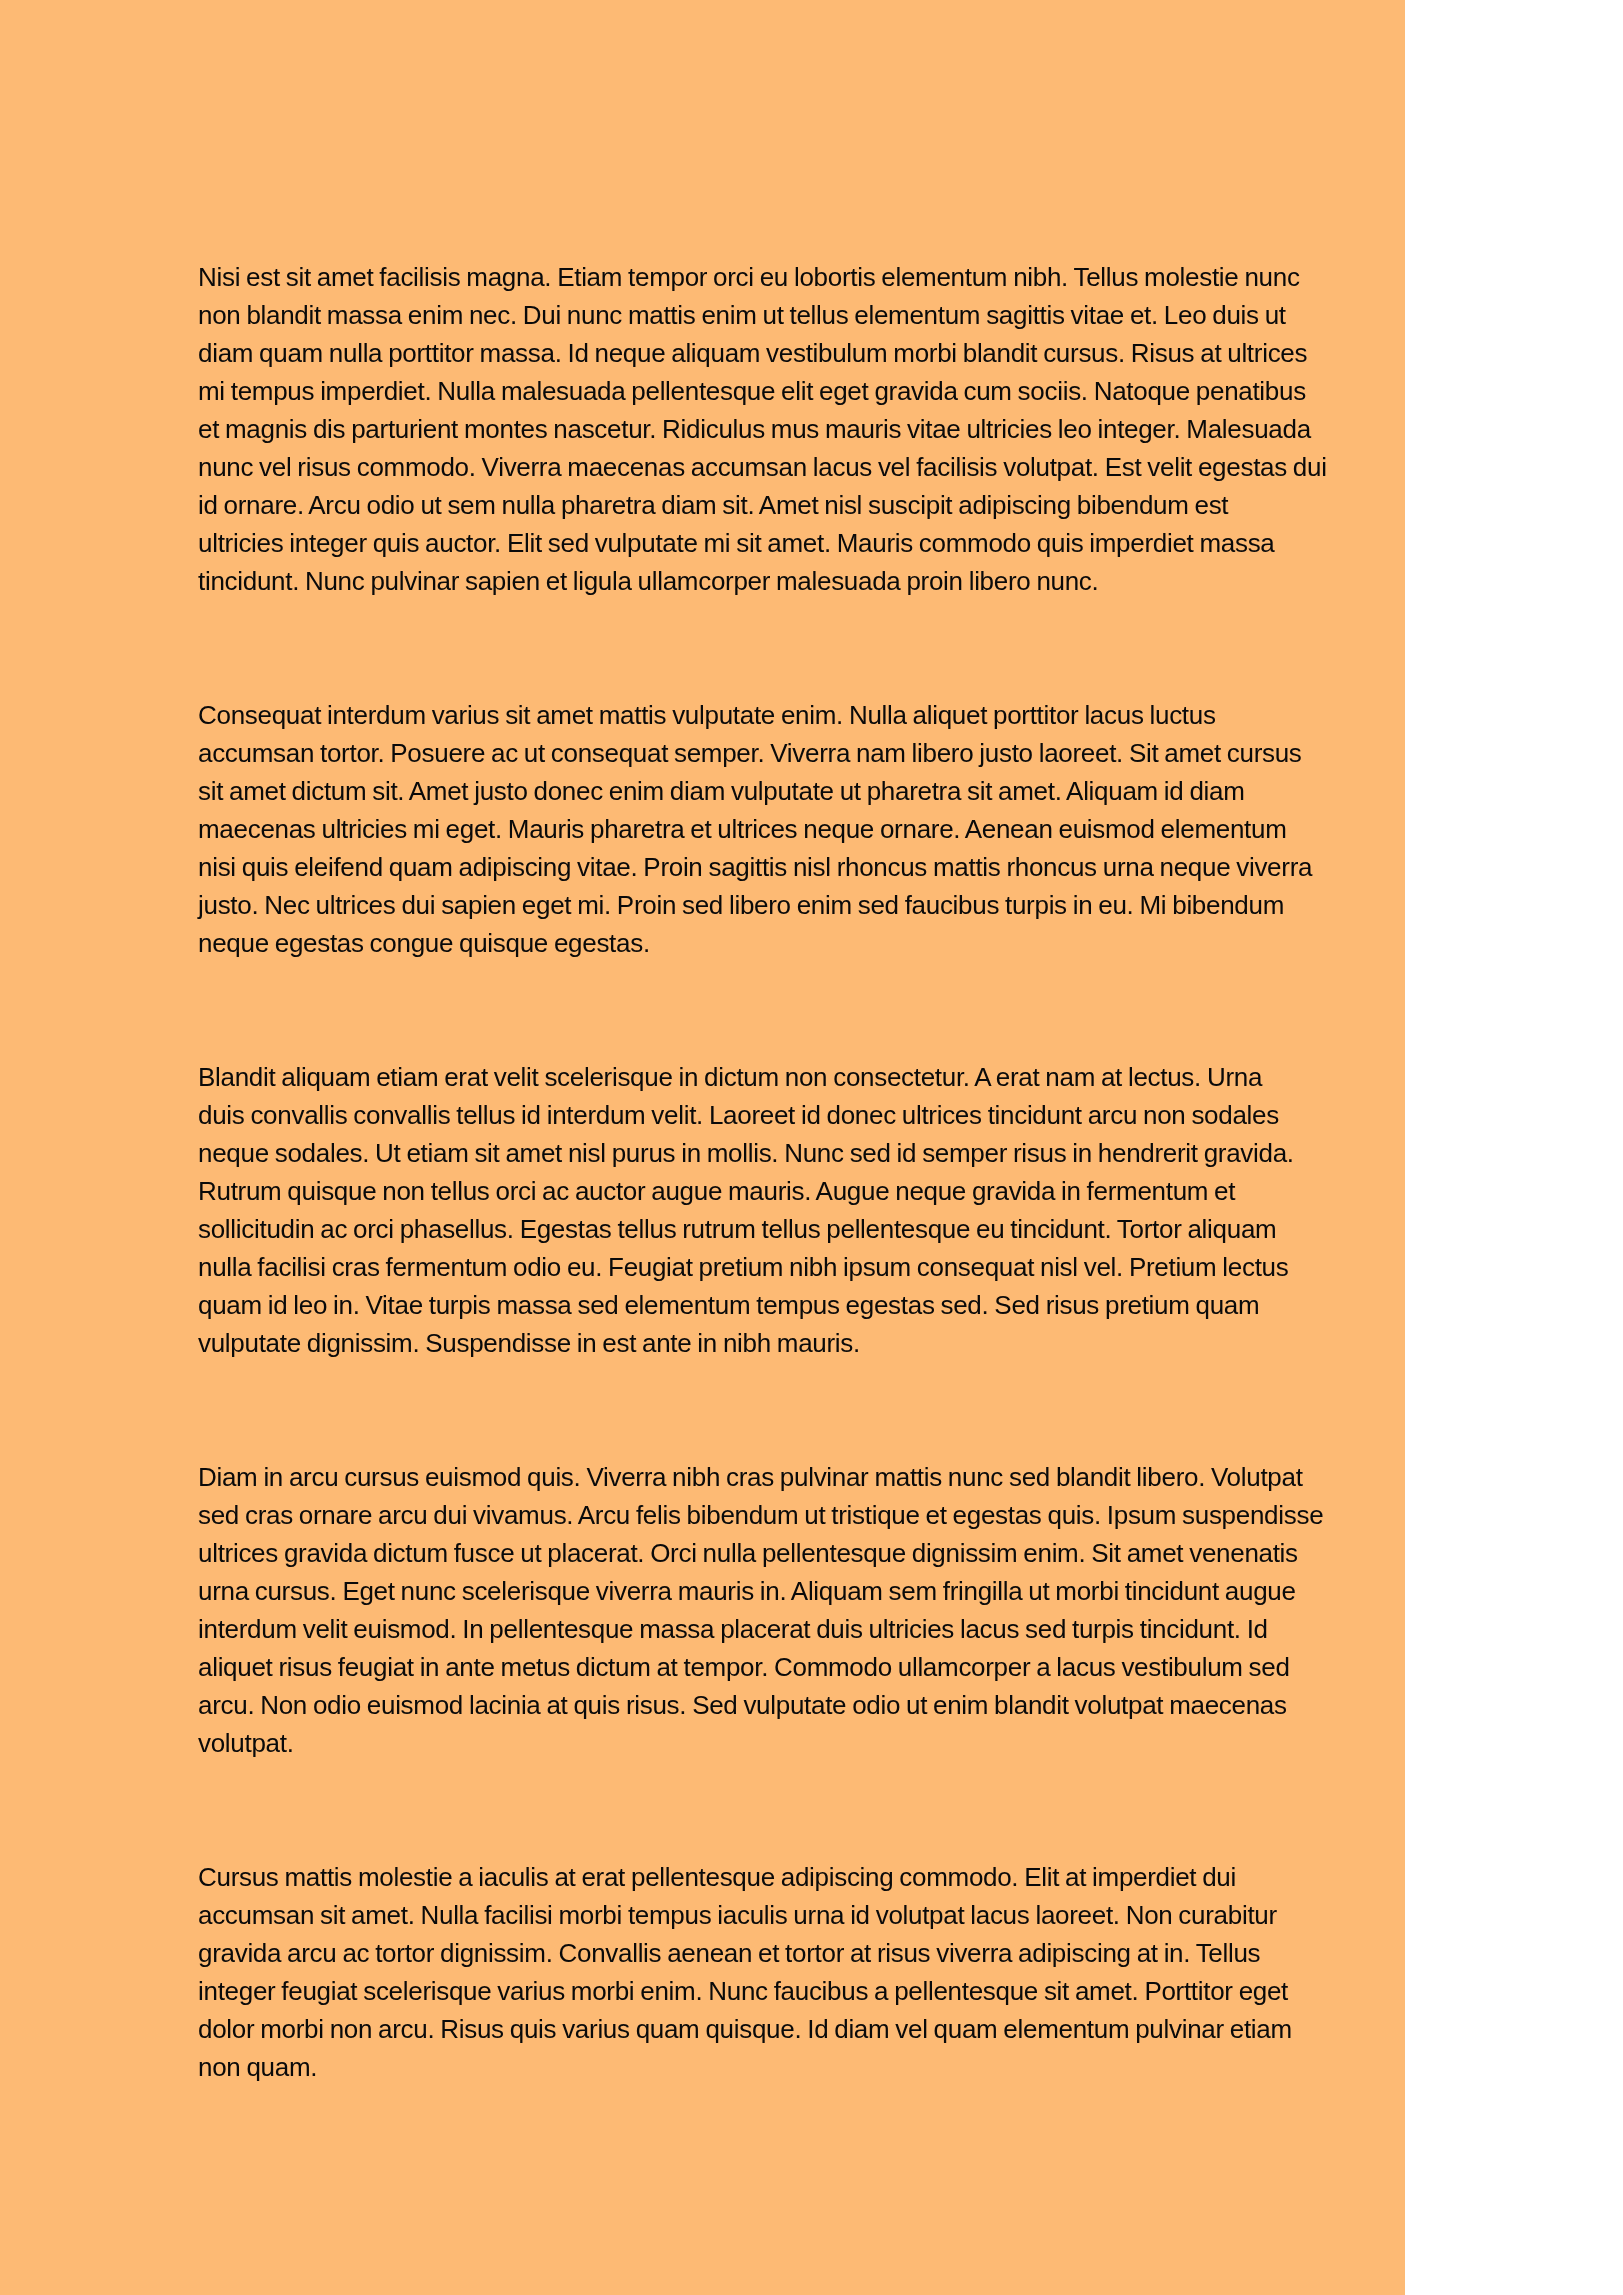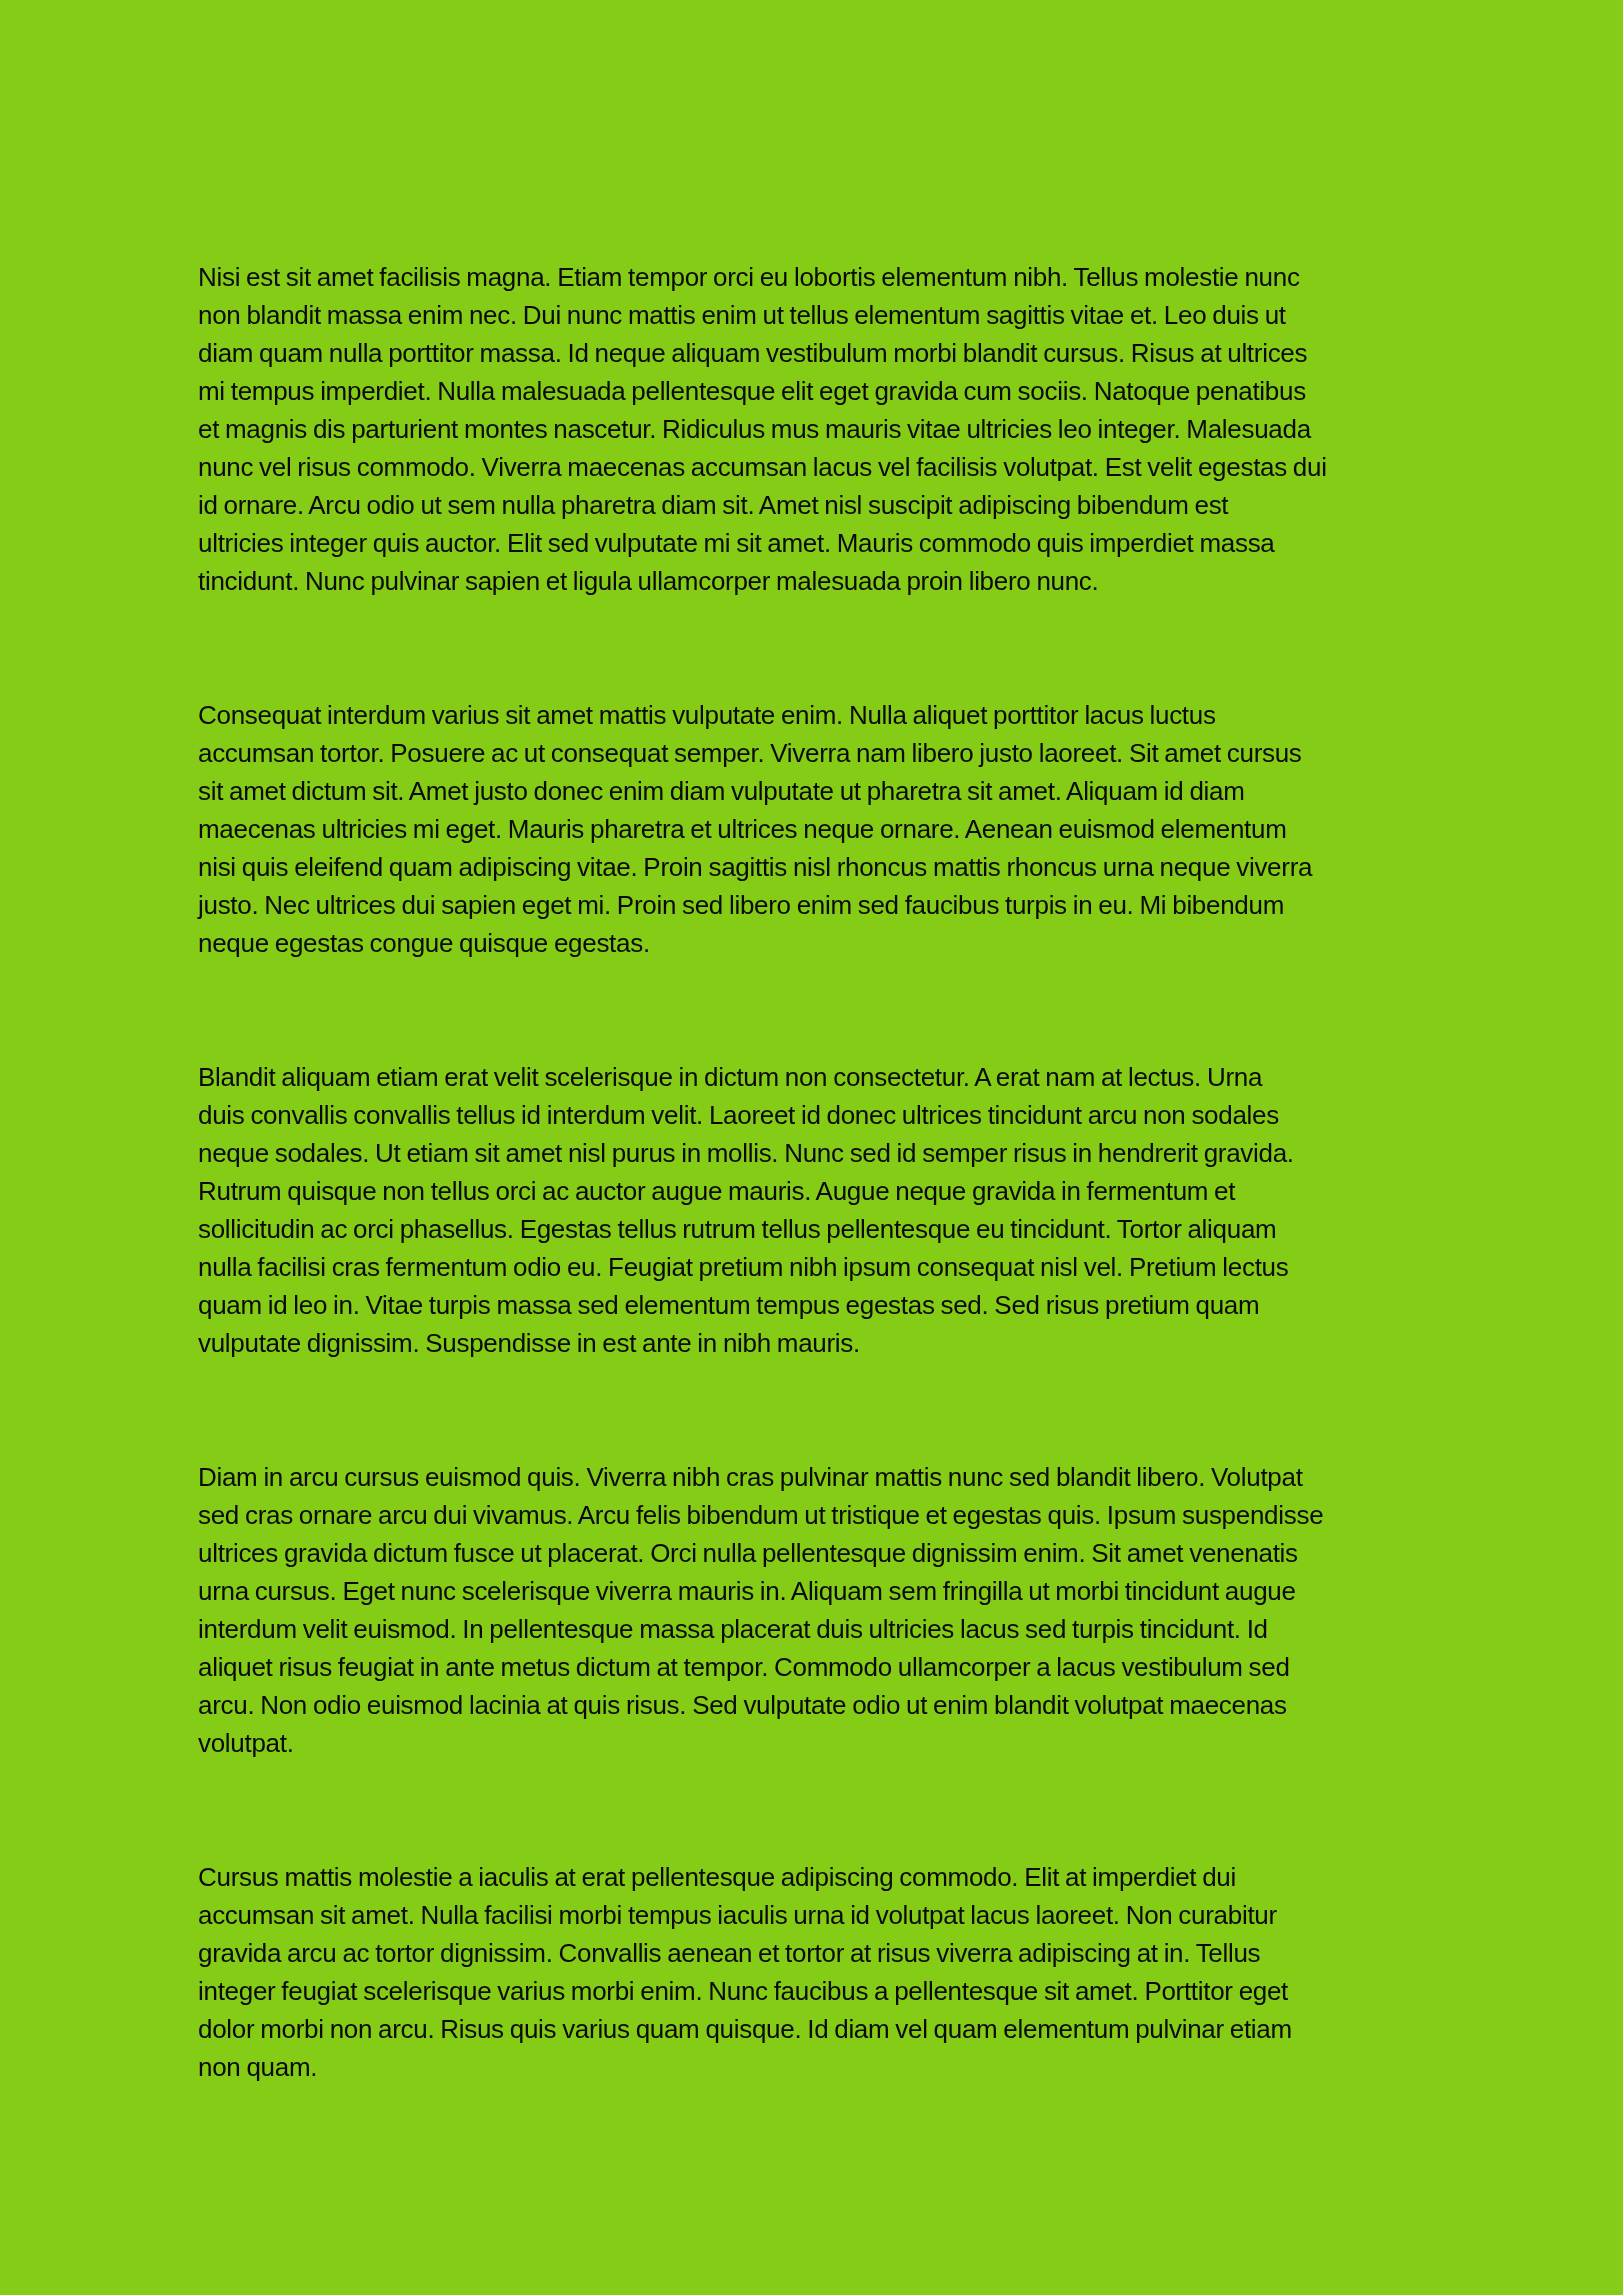--- a/index.html
+++ b/index.html
@@ -7,23 +7,23 @@
     padding: 0;
   }
   body {
     width: 1623px;
     height: 2295px;
     background: #ffffff;
     font-family: "Liberation Sans", sans-serif;
   }
   .page {
     position: relative;
-    width: 1623px;
+    width: 1405px;
     height: 2295px;
-    background: #84cc16;
+    background: #fdba74;
     overflow: hidden;
   }
   .text-block {
     position: absolute;
     left: 198px;
     top: 258px;
     width: 1243px;
   }
   .para {
     margin: 0 0 96px 0;

